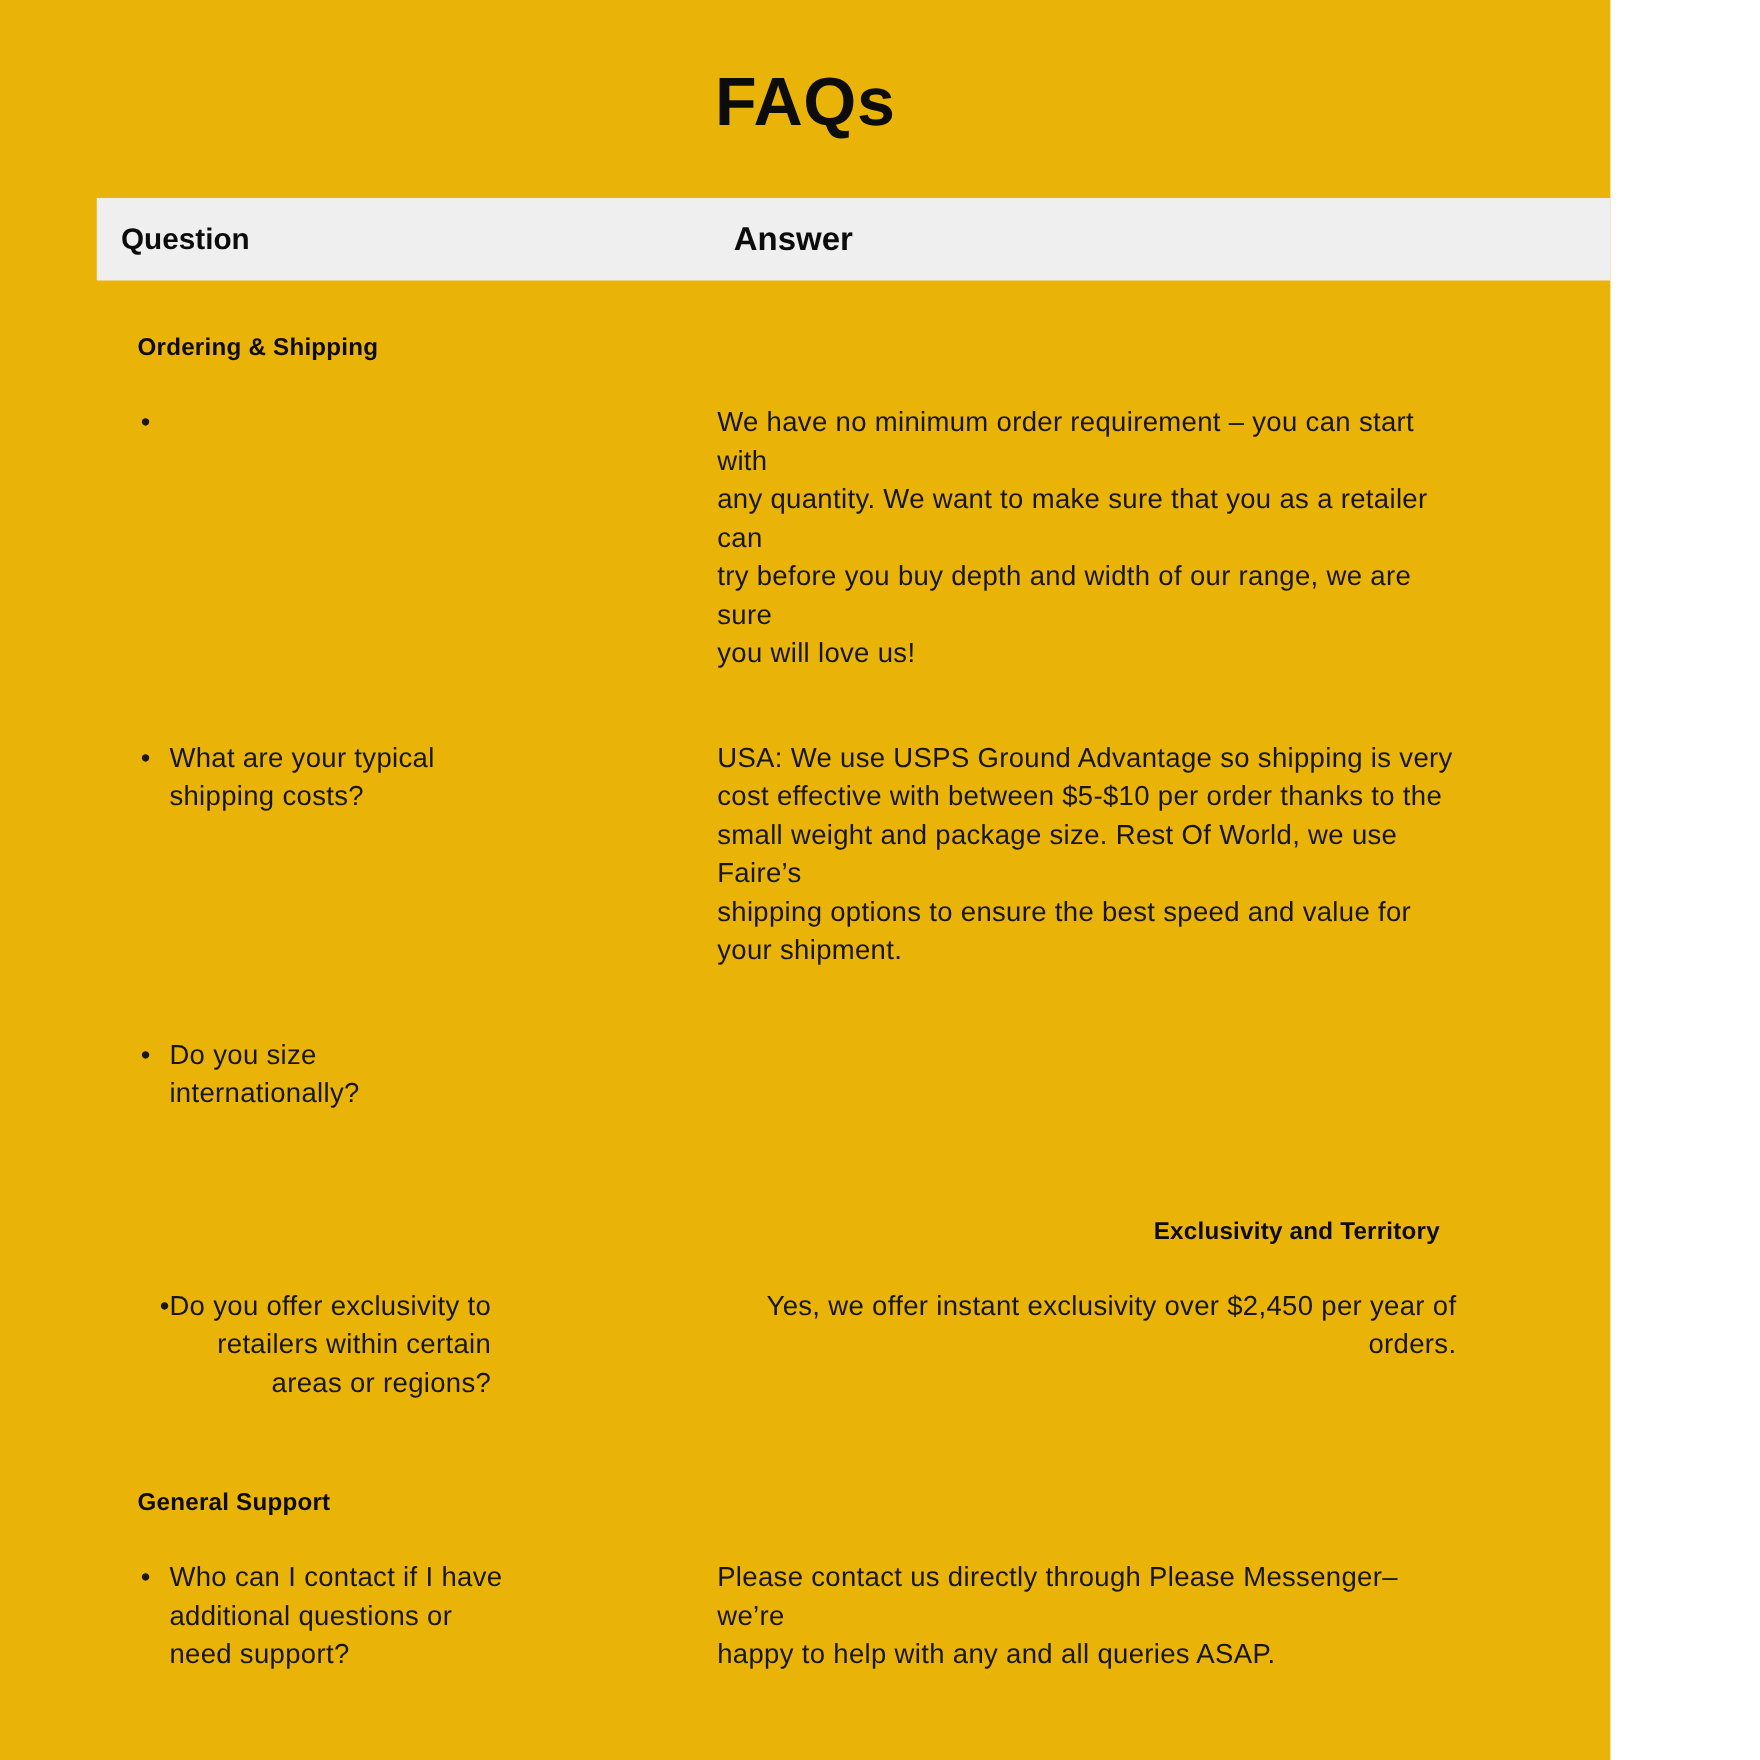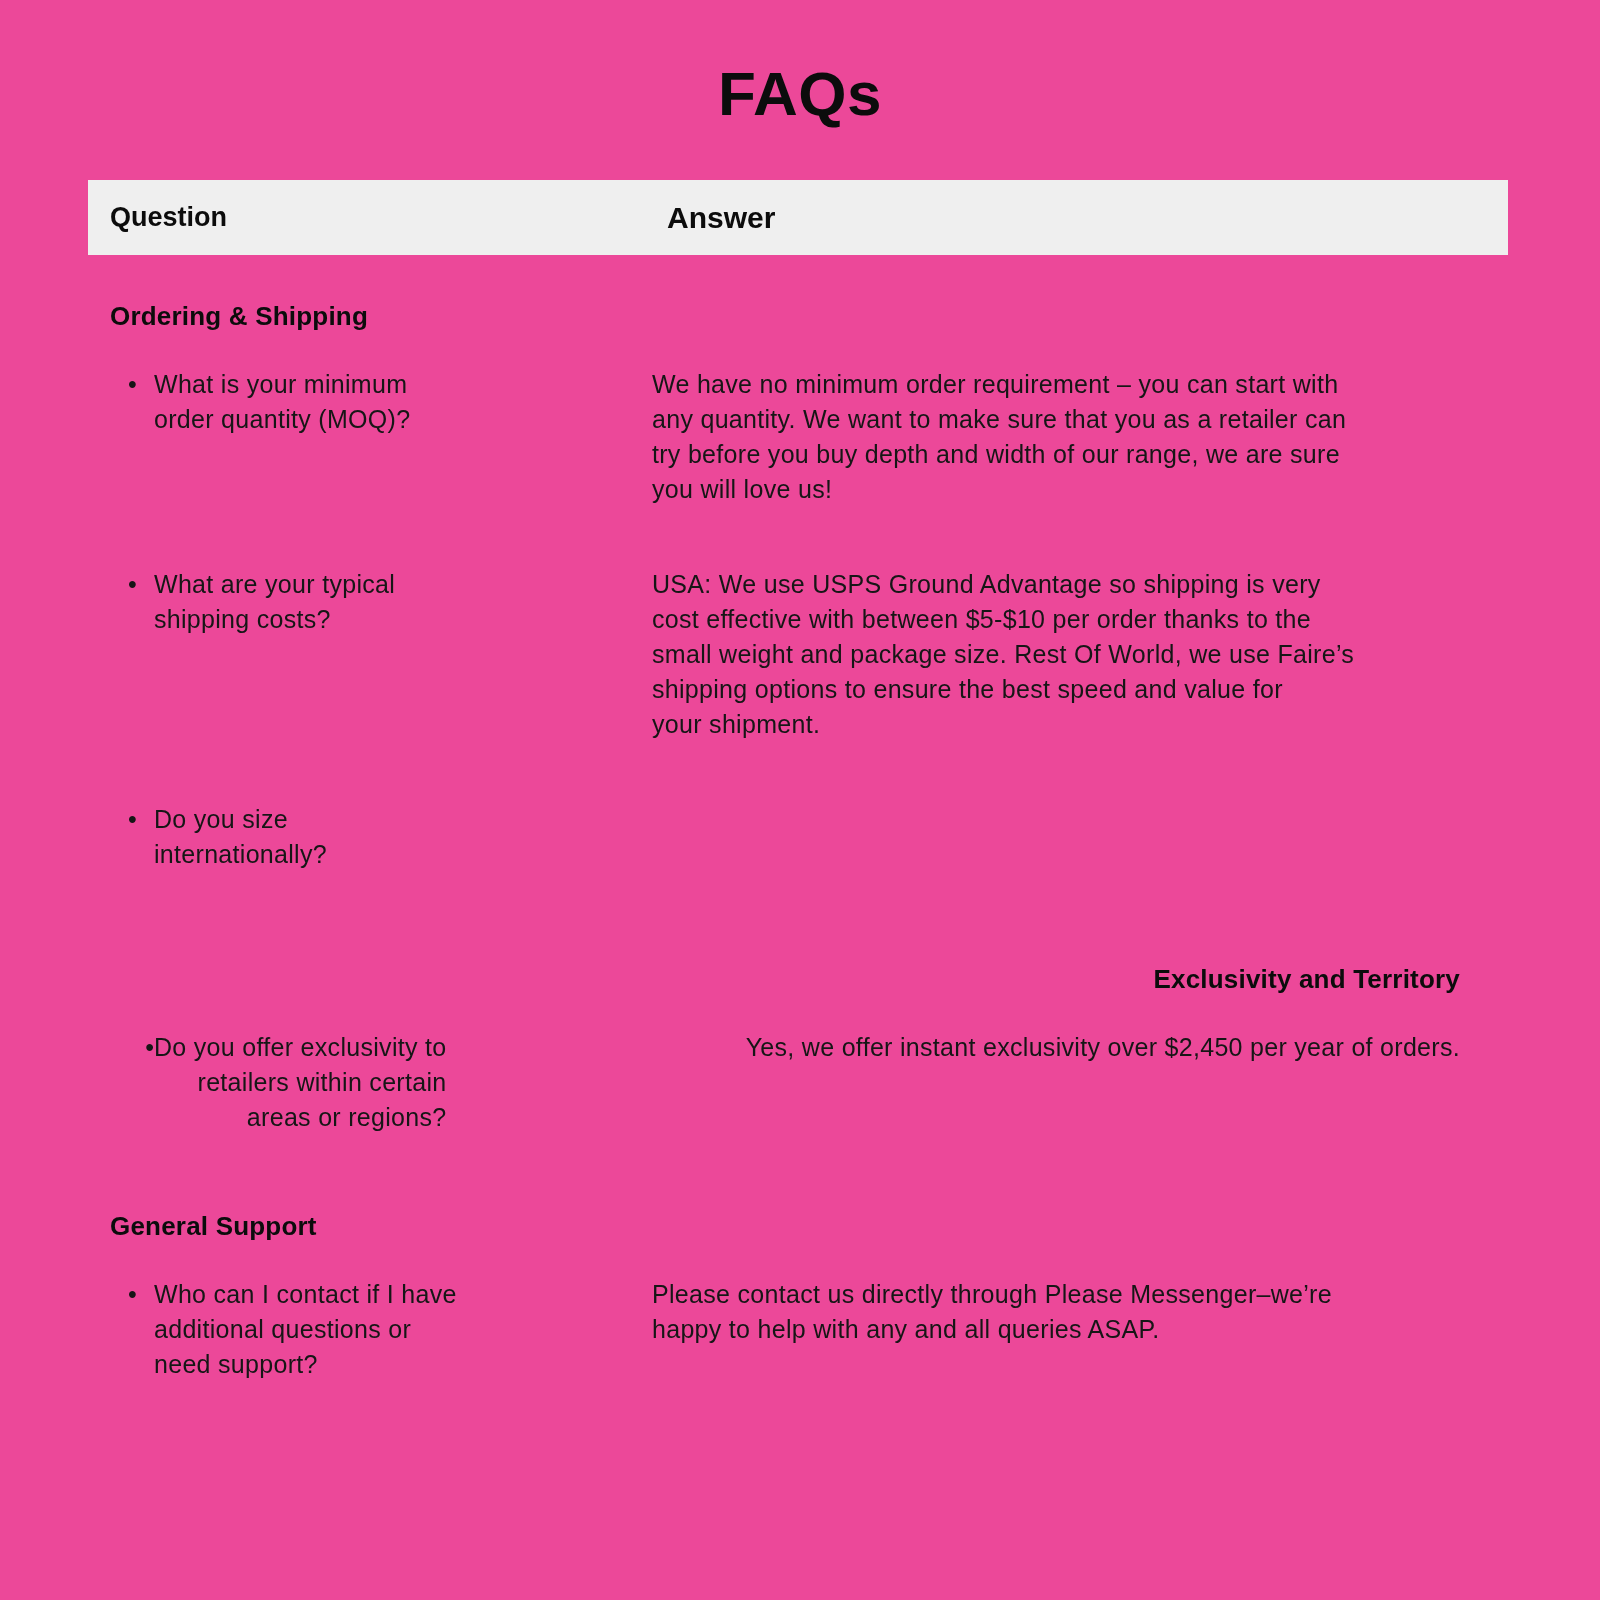--- a/index.html
+++ b/index.html
@@ -4,23 +4,23 @@
 <style>
   html, body {
     margin: 0;
     padding: 0;
     background: #ffffff;
     font-family: "Liberation Sans", "DejaVu Sans", sans-serif;
     color: #161616;
   }
   .page {
     position: relative;
-    width: 1600px;
+    width: 1464px;
     height: 1600px;
-    background: #ec4899;
+    background: #eab308;
     overflow: hidden;
   }
   .doc-title {
     margin: 0;
     padding-top: 58px;
     text-align: center;
     font-size: 62px;
     line-height: 72px;
     font-weight: 700;
     color: #0c0c0c;
@@ -48,22 +48,22 @@
     margin-left: 15px;
     font-size: 30px;
     font-weight: 700;
     color: #0c0c0c;
   }
   .content {
     margin-left: 110px;
     margin-right: 140px;
   }
   .sec-heading {
-    margin: 0;
-    font-size: 26px;
+    margin: 15px;
+    font-size: 22px;
     line-height: 36px;
     font-weight: 700;
     color: #0c0c0c;
     letter-spacing: 0.2px;
   }
   .sec-ordering    { margin-top: 43px; }
   .sec-exclusivity { margin-top: 89px; text-align: right; }
   .sec-general     { margin-top: 73px; }
   .rows { margin-top: 33px; }
   .row {
@@ -109,22 +109,20 @@
   <div class="content">
 
     <section class="sec-ordering">
       <h2 class="sec-heading">Ordering &amp; Shipping</h2>
       <div class="rows">
 
         <div class="row">
           <div class="q-cell">
             <div class="q-item">
               <span class="bullet">•</span>
-              <span class="q-text">What is your minimum
-order quantity (MOQ)?</span>
             </div>
           </div>
           <div class="a-cell">We have no minimum order requirement – you can start with
 any quantity. We want to make sure that you as a retailer can
 try before you buy depth and width of our range, we are sure
 you will love us!</div>
         </div>
 
         <div class="row">
           <div class="q-cell">

